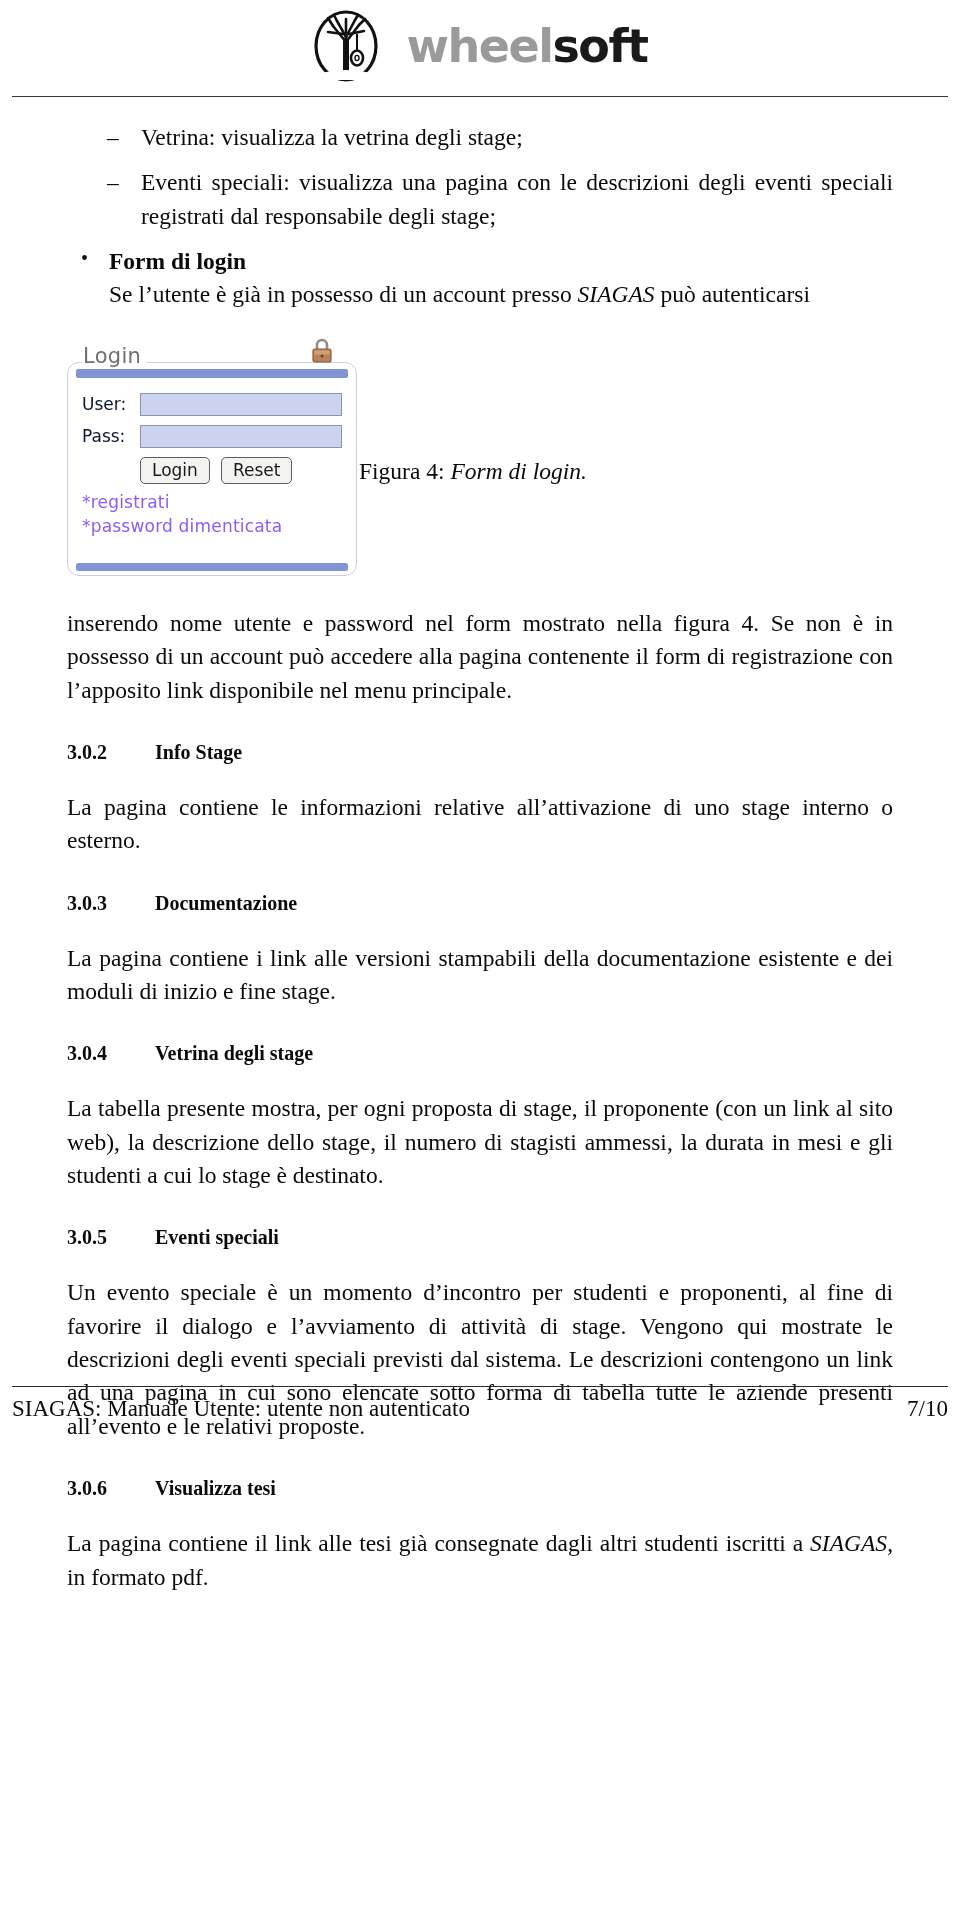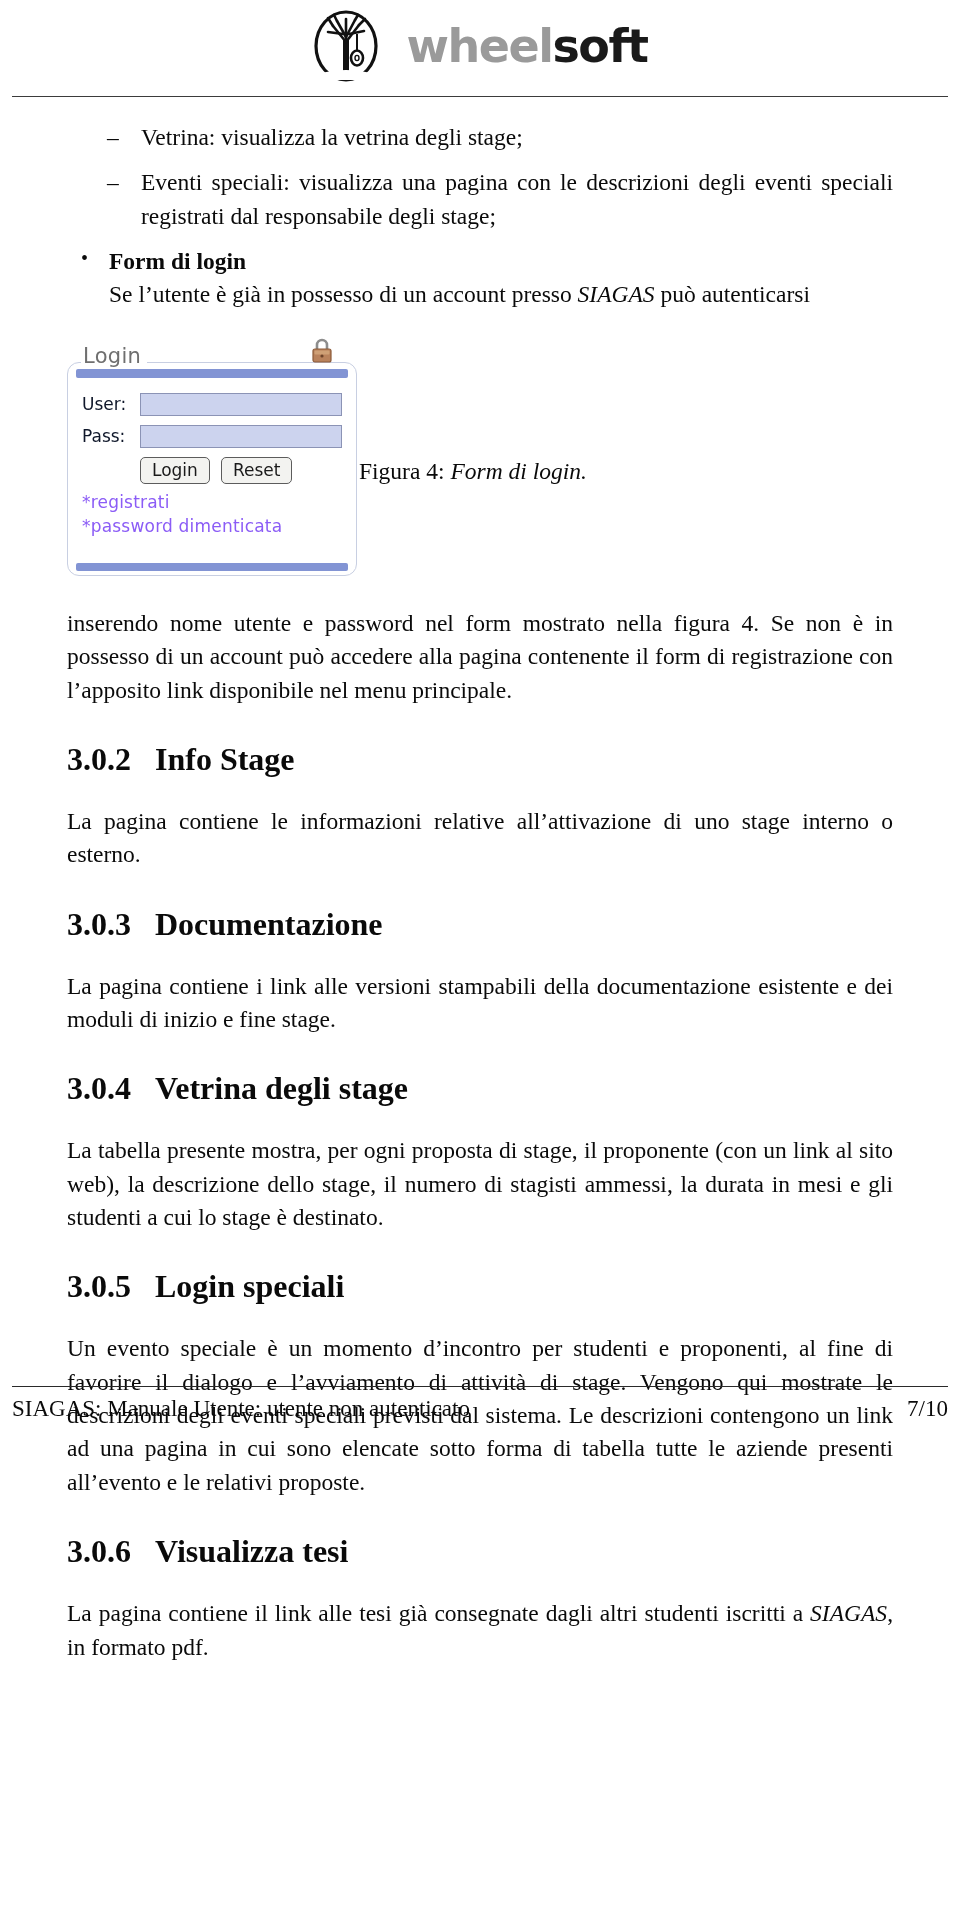--- a/index.html
+++ b/index.html
@@ -103,21 +103,21 @@
     content: "\2022";
     position: absolute;
     left: 0;
     top: -1px;
     font-size: 20px;
   }
   .b { font-weight: bold; }
   .it { font-style: italic; }
 
   h4.section {
-    font-size: 32px;
+    font-size: 20px;
     font-weight: bold;
     margin: 34px 0 0 0;
     display: flex;
     gap: 24px;
     align-items: baseline;
   }
   h4.section .num { min-width: 64px; }
 
   
   .figure {
@@ -356,21 +356,21 @@
     <p class="para">La pagina contiene i link alle versioni stampabili della documentazione esistente e dei moduli di inizio e fine stage.</p>
 
     <h4 class="section">
       <span class="num">3.0.4</span>
       <span>Vetrina degli stage</span>
     </h4>
     <p class="para">La tabella presente mostra, per ogni proposta di stage, il proponente (con un link al sito web), la descrizione dello stage, il numero di stagisti ammessi, la durata in mesi e gli studenti a cui lo stage è destinato.</p>
 
     <h4 class="section">
       <span class="num">3.0.5</span>
-      <span>Login speciali</span>
+      <span>Eventi speciali</span>
     </h4>
     <p class="para">Un evento speciale è un momento d’incontro per studenti e proponenti, al fine di favorire il dialogo e l’avviamento di attività di stage. Vengono qui mostrate le descrizioni degli eventi speciali previsti dal sistema. Le descrizioni contengono un link ad una pagina in cui sono elencate sotto forma di tabella tutte le aziende presenti all’evento e le relativi proposte.</p>
 
     <h4 class="section">
       <span class="num">3.0.6</span>
       <span>Visualizza tesi</span>
     </h4>
     <p class="para"><span>La pagina contiene il link alle tesi già consegnate dagli altri studenti iscritti a </span><span class="it">SIAGAS</span><span>, in formato pdf.</span></p>
 
   </div>

